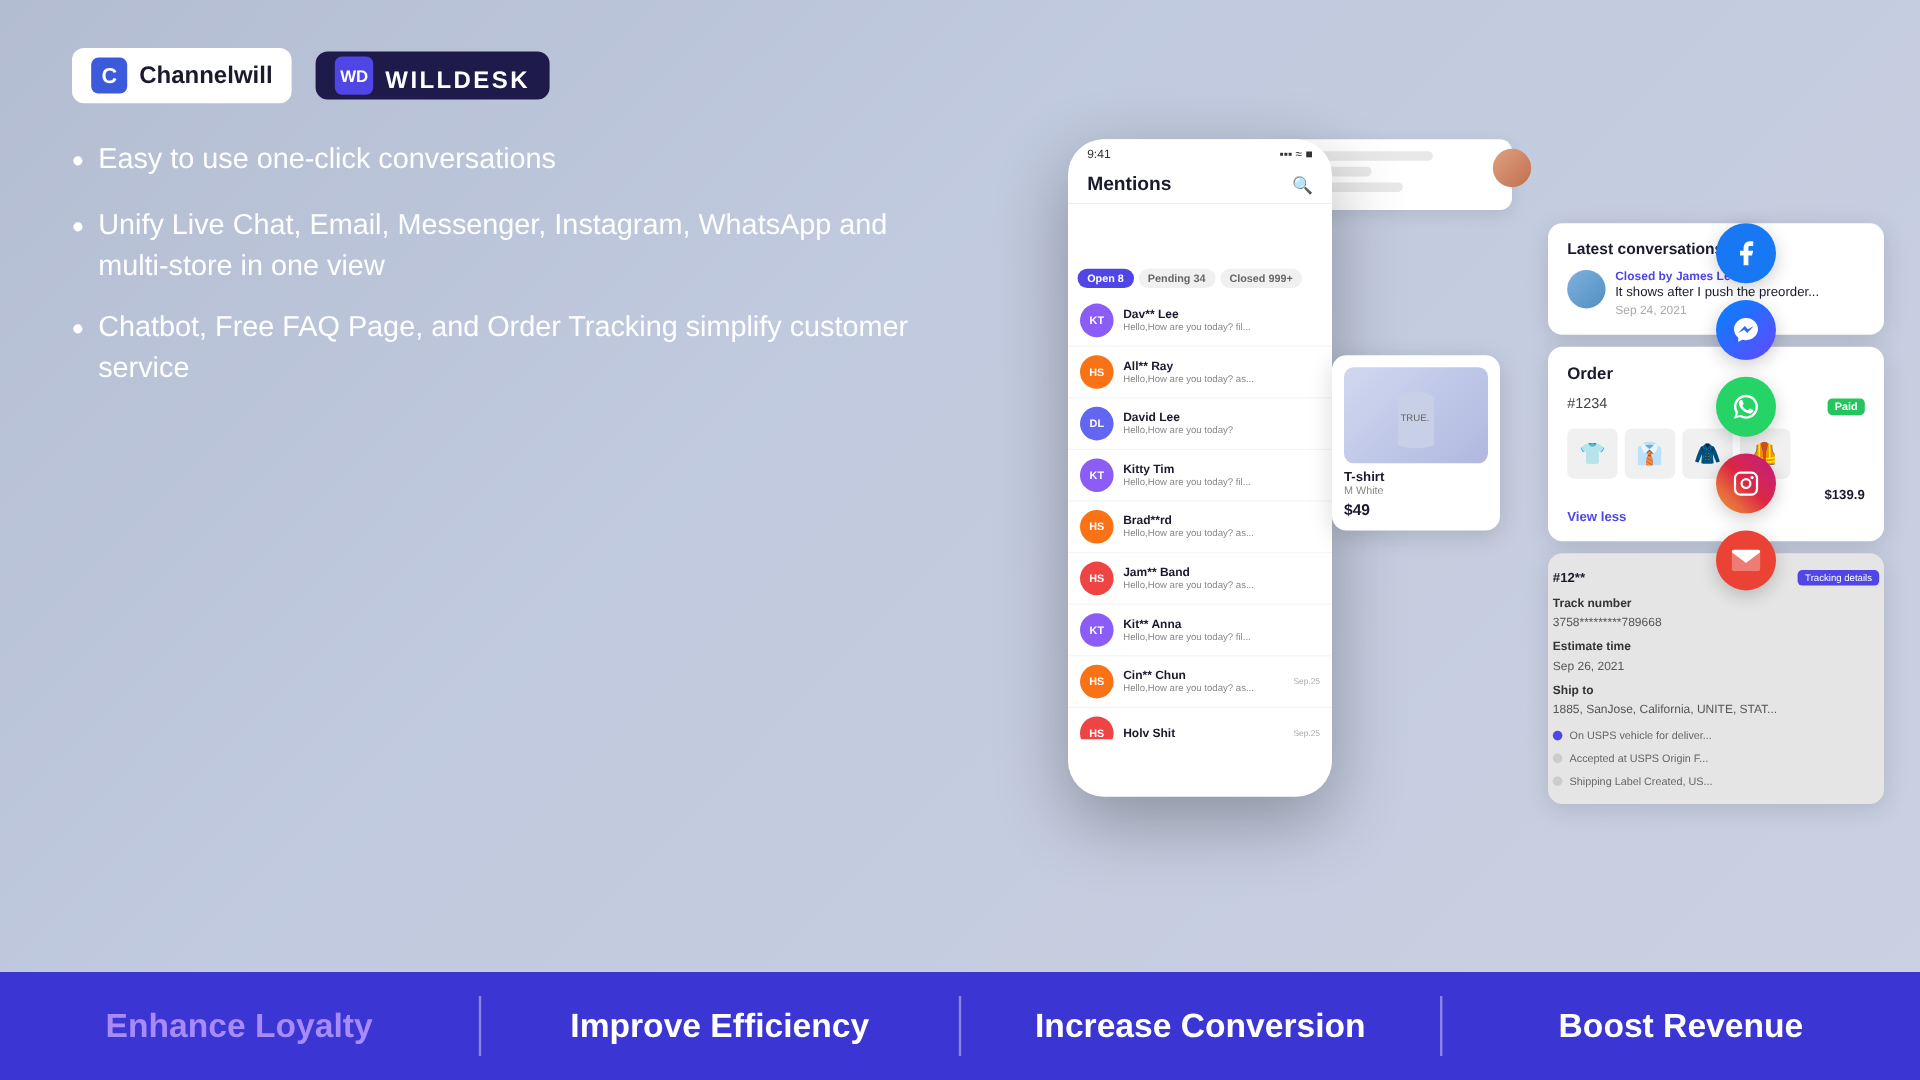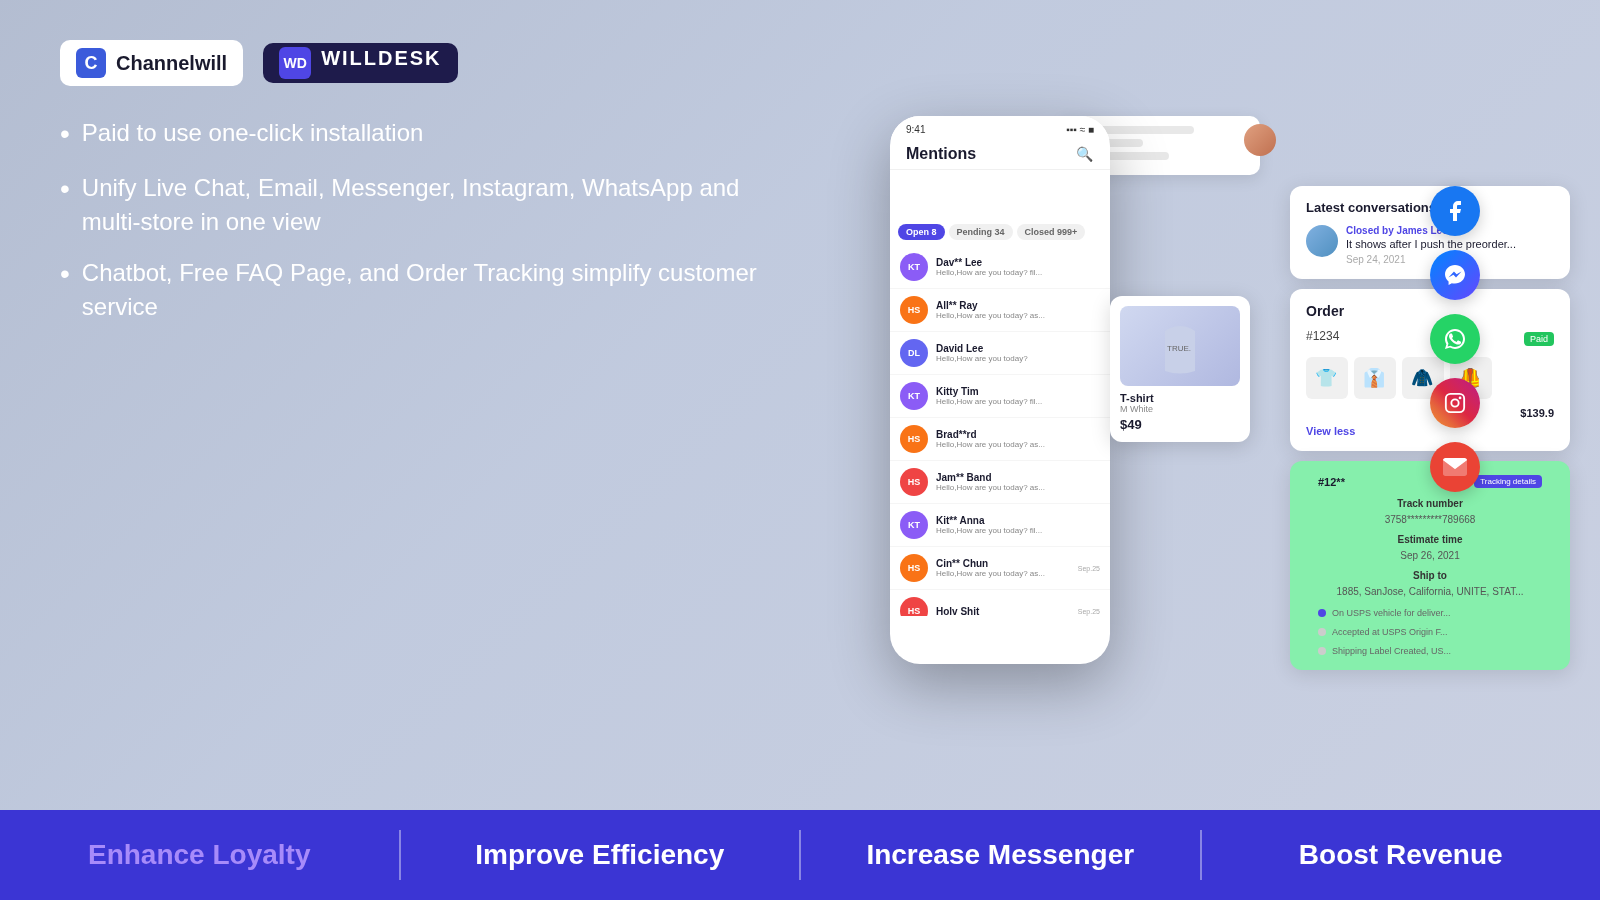--- a/index.html
+++ b/index.html
@@ -60,21 +60,21 @@
     }
 
     .logo-channelwill .logo-text {
       font-size: 20px;
       font-weight: 700;
       color: #1a1a2e;
     }
 
     .logo-willdesk {
       display: flex;
-      align-items: flex-start;
+      align-items: flex-end;
       gap: 10px;
       background: #1e1b4b;
       border-radius: 10px;
       padding: 4px 16px;
     }
 
     .logo-willdesk .logo-icon-w {
       width: 32px;
       height: 32px;
       background: #4f46e5;
@@ -375,21 +375,21 @@
       color: #444;
       margin-bottom: 6px;
     }
 
     .order-paid-badge {
       background: #22c55e;
       color: white;
       font-size: 9px;
       padding: 2px 6px;
       border-radius: 4px;
-      font-weight: 400;
+      font-weight: 700;
     }
 
     .order-products {
       display: flex;
       gap: 6px;
       margin-bottom: 8px;
     }
 
     .product-thumb {
       width: 42px;
@@ -414,25 +414,24 @@
 
     .view-less {
       color: #4f46e5;
       font-size: 11px;
       font-weight: 600;
       cursor: pointer;
     }
 
     
     .tracking-card {
-      background: #86efac;
+      background: #e5e5e5;
       border-radius: 12px;
-      padding: 14px 28px;
+      padding: 14px 4px;
       box-shadow: 0 4px 20px rgba(0,0,0,0.12);
-      text-align: center;
     }
 
     .tracking-header {
       display: flex;
       justify-content: space-between;
       align-items: center;
       margin-bottom: 8px;
     }
 
     .tracking-number-label {
@@ -611,21 +610,21 @@
     </div>
   </div>
 
   <div class="main-section">
 
     <div class="left-content">
 
       <ul class="features-list">
         <li>
           <span class="bullet">•</span>
-          <span>Paid to use one-click installation</span>
+          <span>Easy to use one-click conversations</span>
         </li>
         <li>
           <span class="bullet">•</span>
           <span>Unify Live Chat, Email, Messenger, Instagram, WhatsApp and multi-store in one view</span>
         </li>
         <li>
           <span class="bullet">•</span>
           <span>Chatbot, Free  FAQ Page, and Order Tracking simplify customer service</span>
         </li>
       </ul>
@@ -835,17 +834,17 @@
       </div>
 
     </div>
   </div>
 
   <div class="bottom-bar">
     <div class="bottom-item enhance">Enhance Loyalty</div>
     <div class="bottom-divider"></div>
     <div class="bottom-item improve">Improve Efficiency</div>
     <div class="bottom-divider"></div>
-    <div class="bottom-item increase">Increase Messenger</div>
+    <div class="bottom-item increase">Increase Conversion</div>
     <div class="bottom-divider"></div>
     <div class="bottom-item boost">Boost Revenue</div>
   </div>
 </div>
 
 </body></html>

